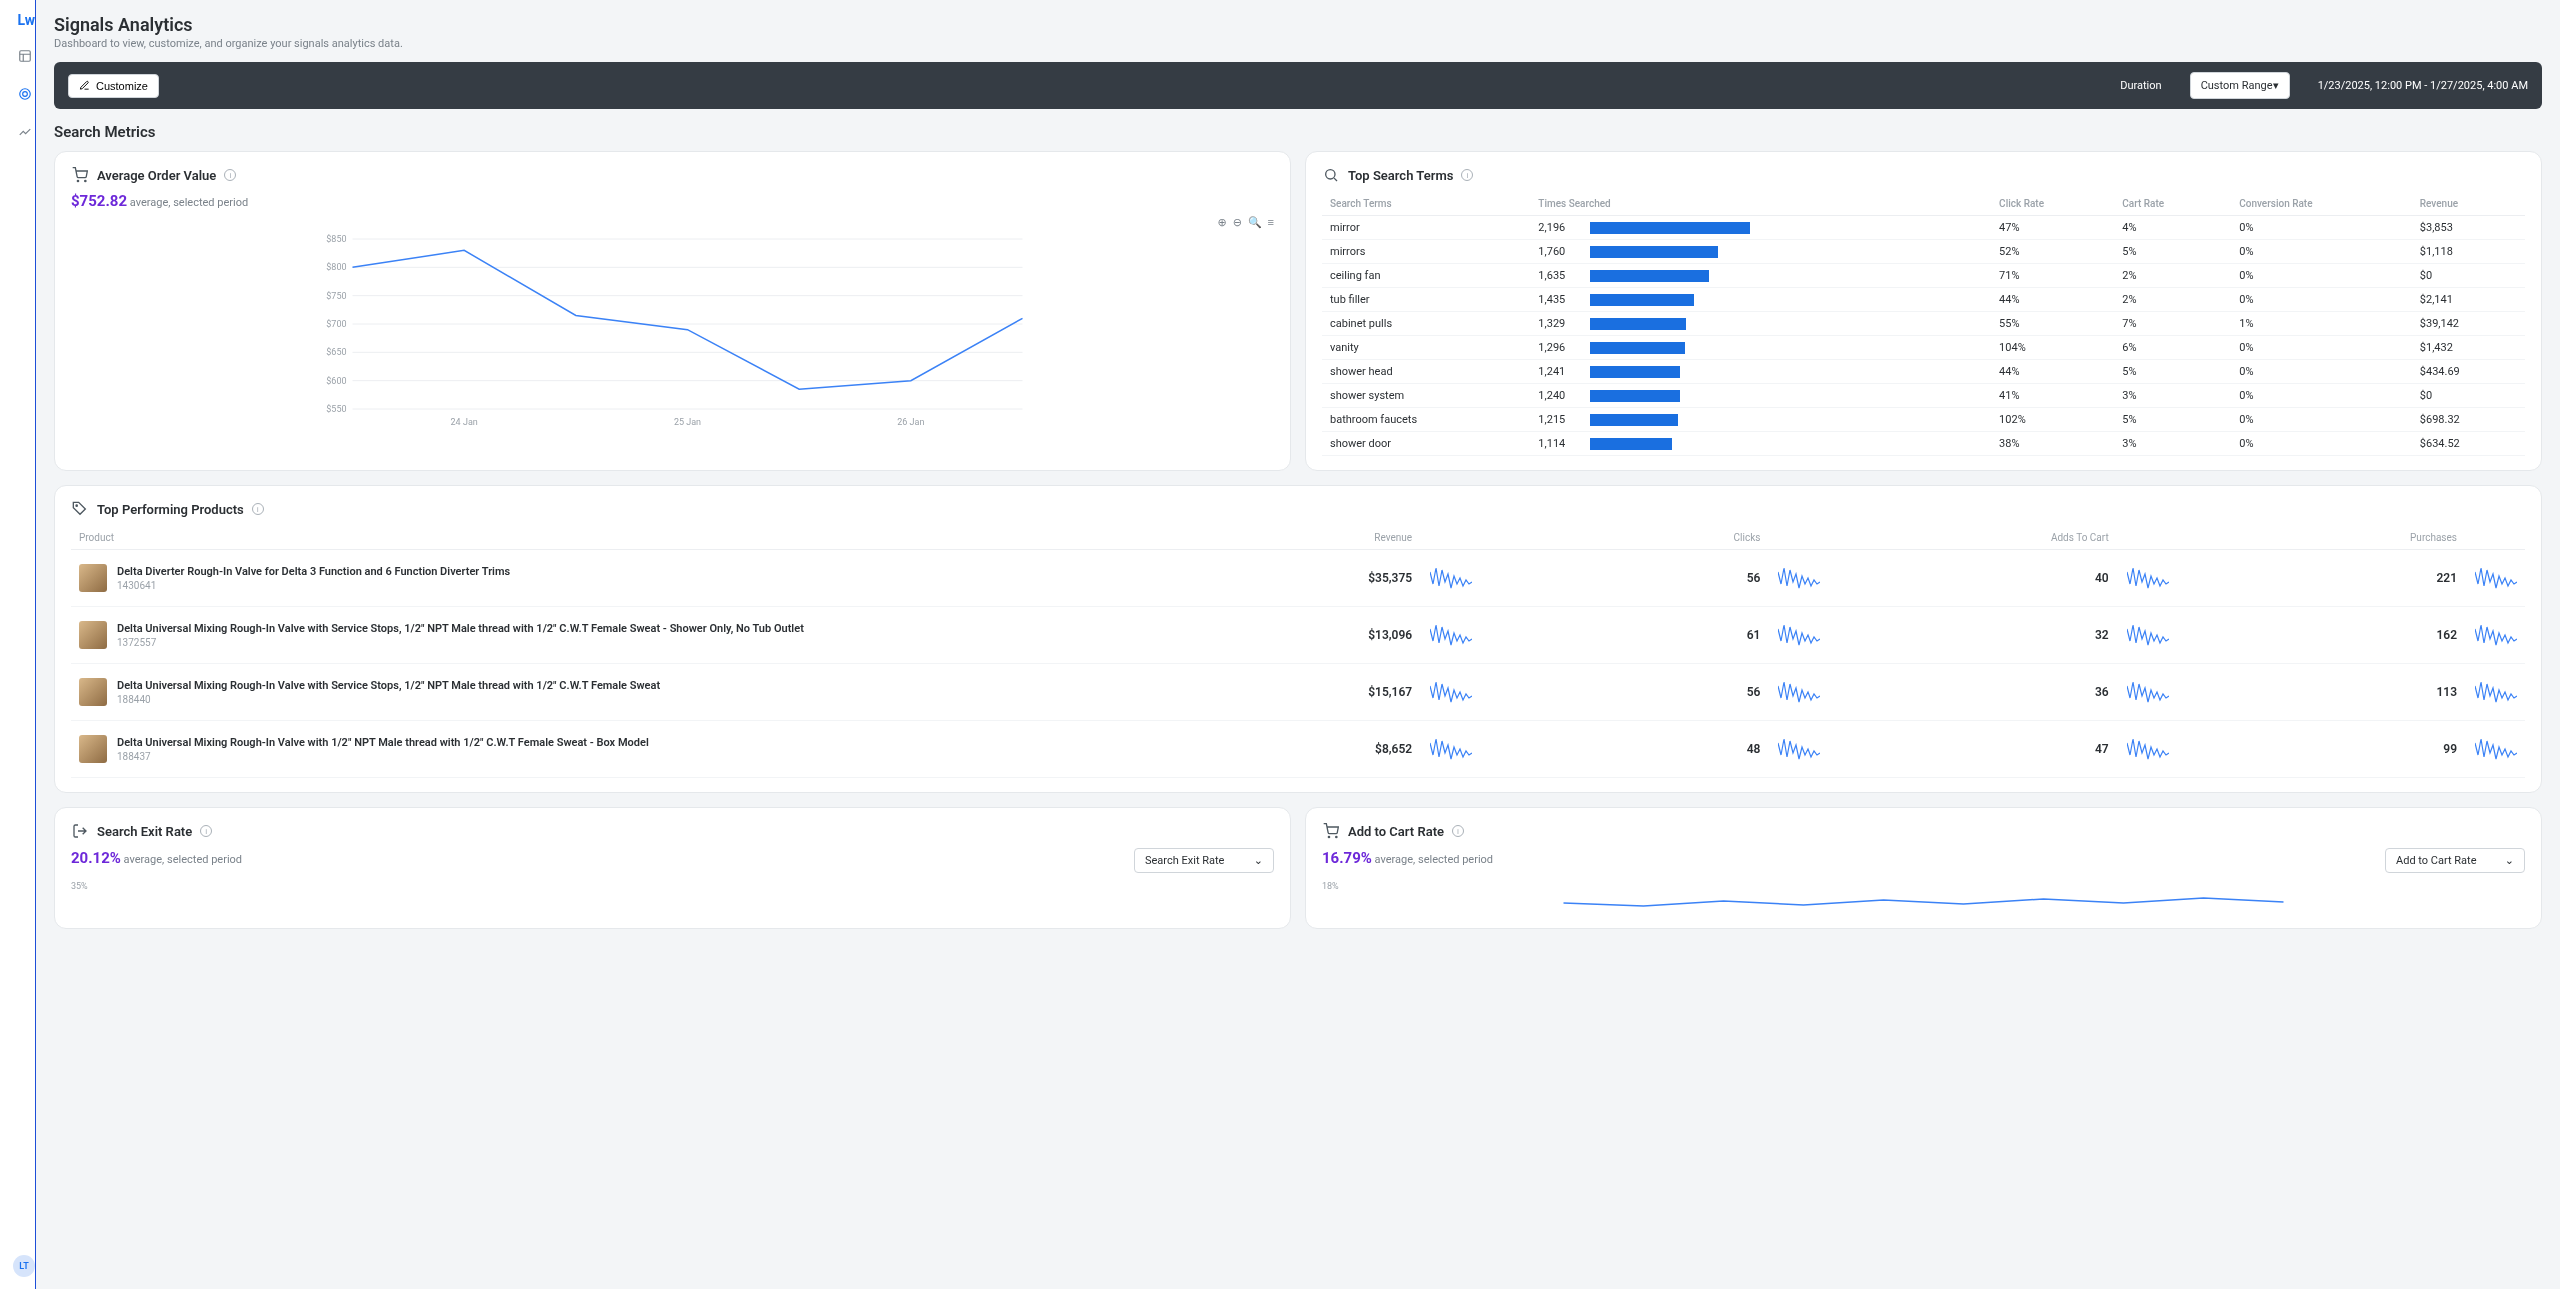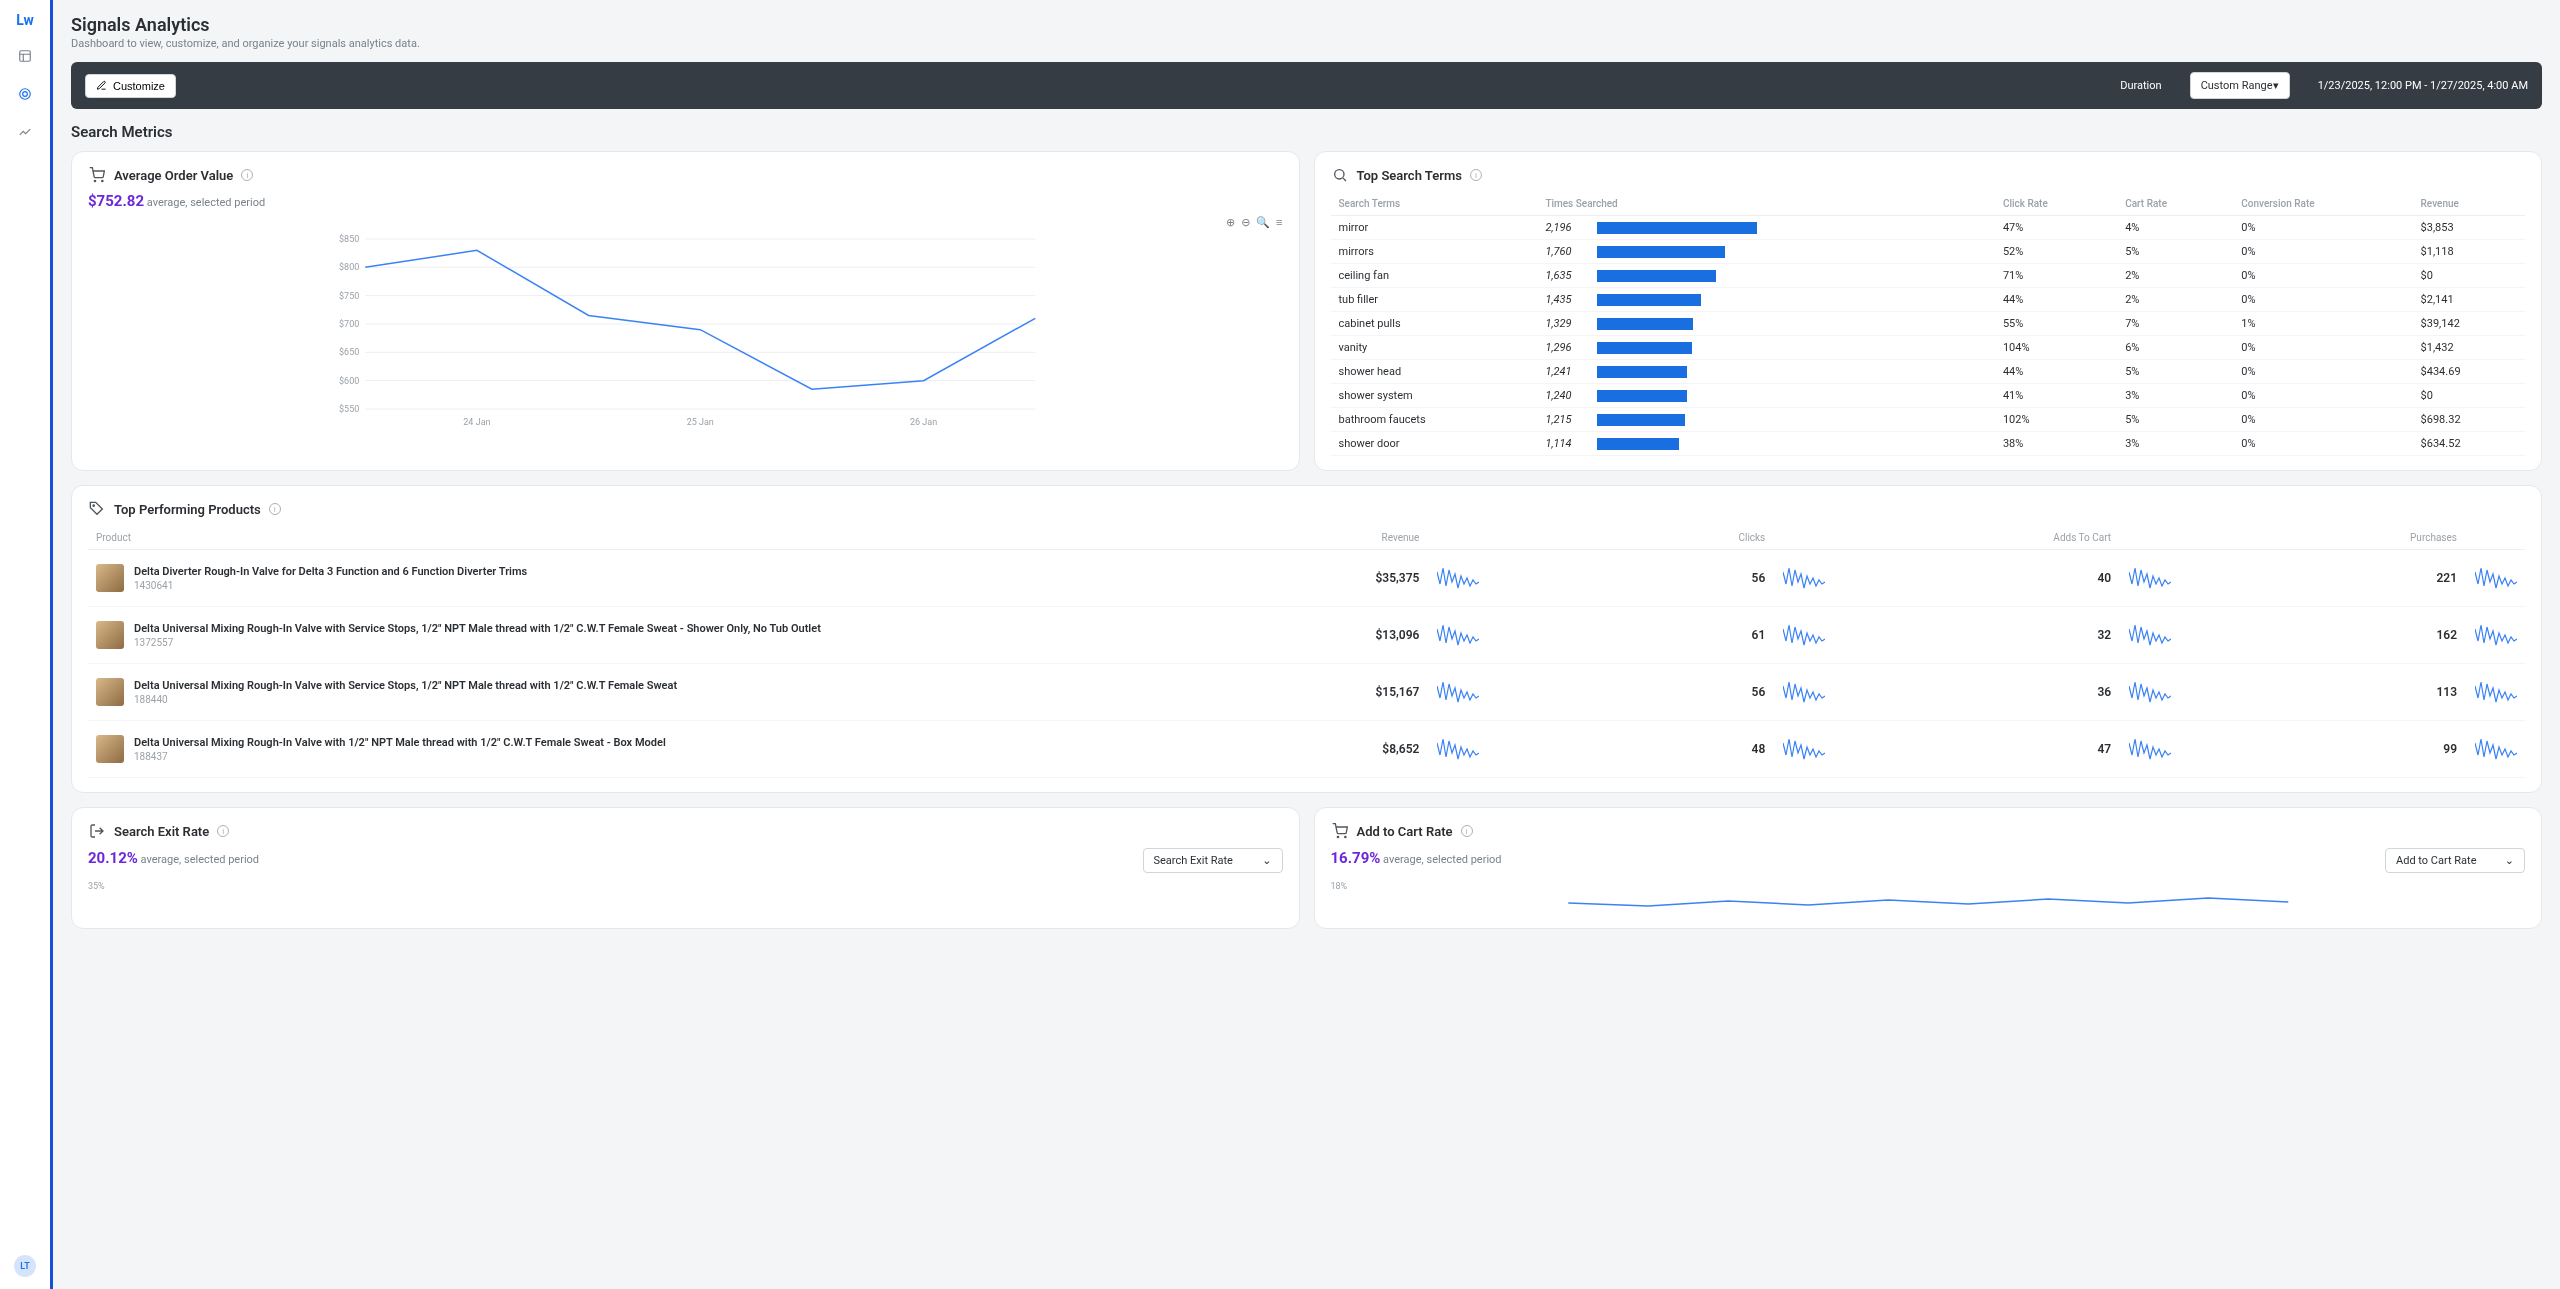--- a/index.html
+++ b/index.html
@@ -1,18 +1,18 @@
 <!DOCTYPE html>
 <html><head>
 <meta charset="utf-8">
 <style>
 * { box-sizing: border-box; margin: 0; padding: 0; }
 body { font-family: -apple-system, BlinkMacSystemFont, "Segoe UI", Roboto, sans-serif; background: #f3f5f7; color: #2b2f33; font-size: 12px; }
 .app { display: flex; min-height: 100vh; }
-.sidebar { width: 53px; background: #fff; border-right: 3px solid #1d4ed8; display: flex; flex-direction: column; align-items: center; padding-top: 12px; gap: 18px; position: relative; }
+.sidebar { width: 36px; background: #fff; border-right: 1px solid #1d4ed8; display: flex; flex-direction: column; align-items: flex-end; padding-top: 12px; gap: 18px; position: relative; }
 .sidebar .logo { font-weight: 700; font-size: 14px; }
 .sidebar .logo .l { color: #1a72f0; }
 .sidebar .logo .w { color: #1a72f0; }
 .sidebar-icon { width: 20px; height: 20px; display: flex; align-items: center; justify-content: center; color: #7a828a; cursor: pointer; }
 .sidebar-icon.active { color: #1a72f0; }
 .sidebar .avatar { width: 22px; height: 22px; border-radius: 50%; background: #d6e4fb; color: #1a72f0; font-size: 9px; font-weight: 600; display: flex; align-items: center; justify-content: center; position: absolute; bottom: 12px; }
 .main { flex: 1; padding: 14px 18px; }
 .page-head { margin-bottom: 12px; }
 .page-title { font-size: 18px; font-weight: 600; }
 .page-sub { font-size: 11px; color: #7a828a; margin-top: 2px; }
@@ -31,21 +31,21 @@
 .stat .v { font-size: 15px; font-weight: 700; color: #6d28d9; }
 .chart-toolbar { float: right; display: flex; gap: 6px; color: #7a828a; font-size: 11px; }
 .chart-toolbar span { cursor: pointer; }
 .line-chart { width: 100%; height: 200px; }
 .axis-tick { font-size: 9px; fill: #9ba2a9; }
 .grid-line { stroke: #eceef1; stroke-width: 1; }
 .data-line { stroke: #3b82f6; stroke-width: 1.5; fill: none; }
 .tbl { width: 100%; border-collapse: collapse; }
 .tbl th { text-align: left; font-size: 10px; font-weight: 500; color: #9ba2a9; padding: 6px 8px; border-bottom: 1px solid #eceef1; }
 .tbl td { font-size: 11px; padding: 5px 8px; border-bottom: 1px solid #f2f4f6; }
-.bar-cell { display: flex; align-items: center; gap: 12px; font-style: italic; }
+.bar-cell { display: flex; align-items: center; gap: 12px; }
 .bar-cell .num { width: 40px; }
 .bar-cell .bar { height: 12px; background: #1a6fe0; }
 .prod-row { display: grid; grid-template-columns: 3fr 1fr 1fr 1fr 1fr; align-items: center; padding: 14px 8px; border-bottom: 1px solid #f2f4f6; }
 .prod-head { display: grid; grid-template-columns: 3fr 1fr 1fr 1fr 1fr; padding: 6px 8px; color: #9ba2a9; font-size: 10px; border-bottom: 1px solid #eceef1; }
 .prod-cell { display: flex; align-items: center; gap: 10px; }
 .prod-thumb { width: 28px; height: 28px; background: linear-gradient(135deg,#d9b88a,#8e6b43); border-radius: 3px; flex-shrink: 0; }
 .prod-name { font-size: 11px; font-weight: 600; line-height: 1.3; }
 .prod-sku { font-size: 10px; color: #9ba2a9; }
 .metric-cell { display: flex; align-items: center; justify-content: flex-end; gap: 18px; font-size: 12px; font-weight: 600; }
 .spark { width: 42px; height: 28px; }

